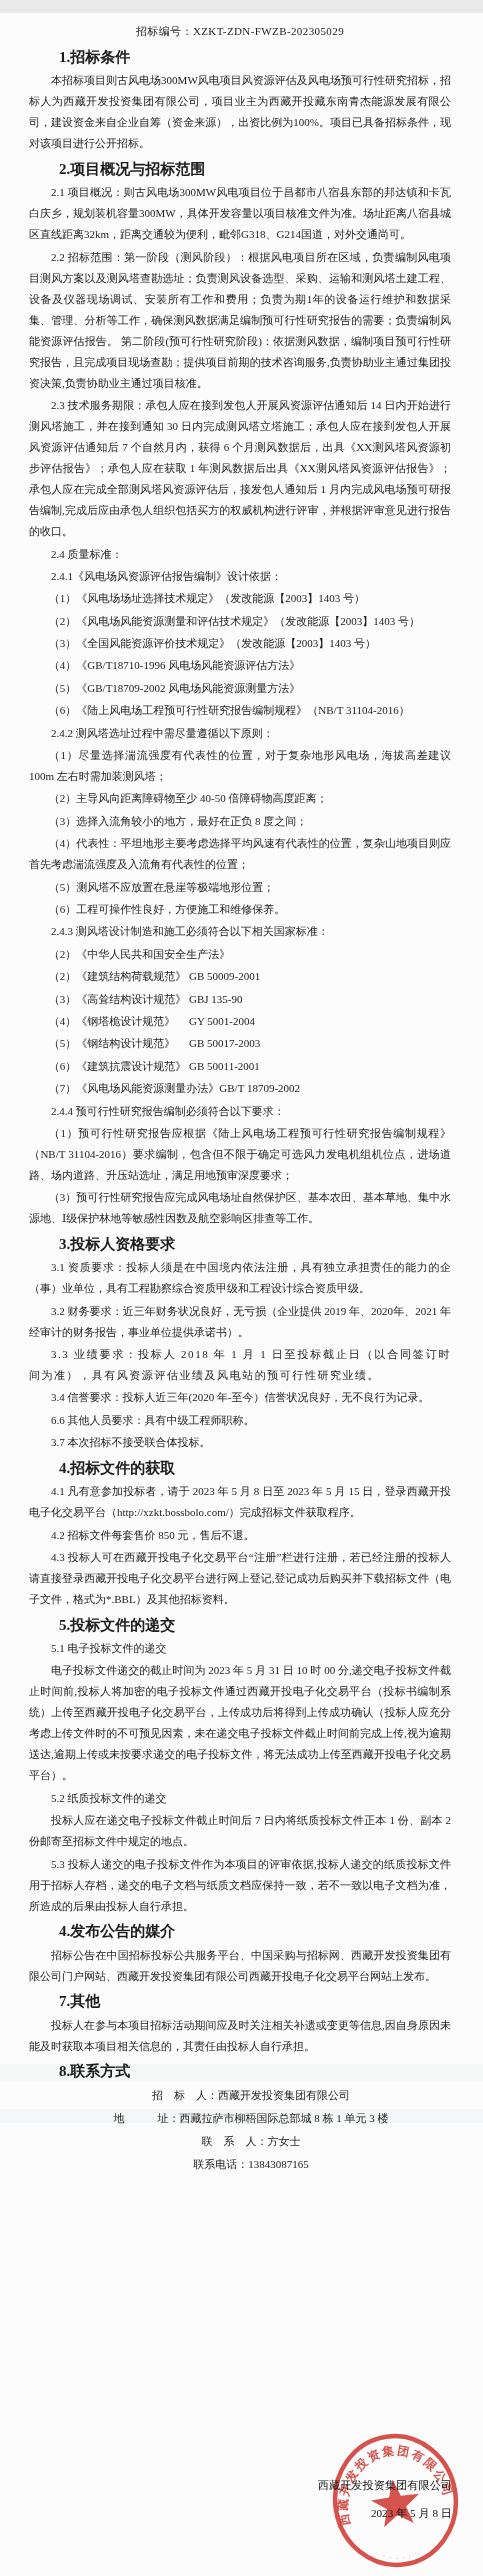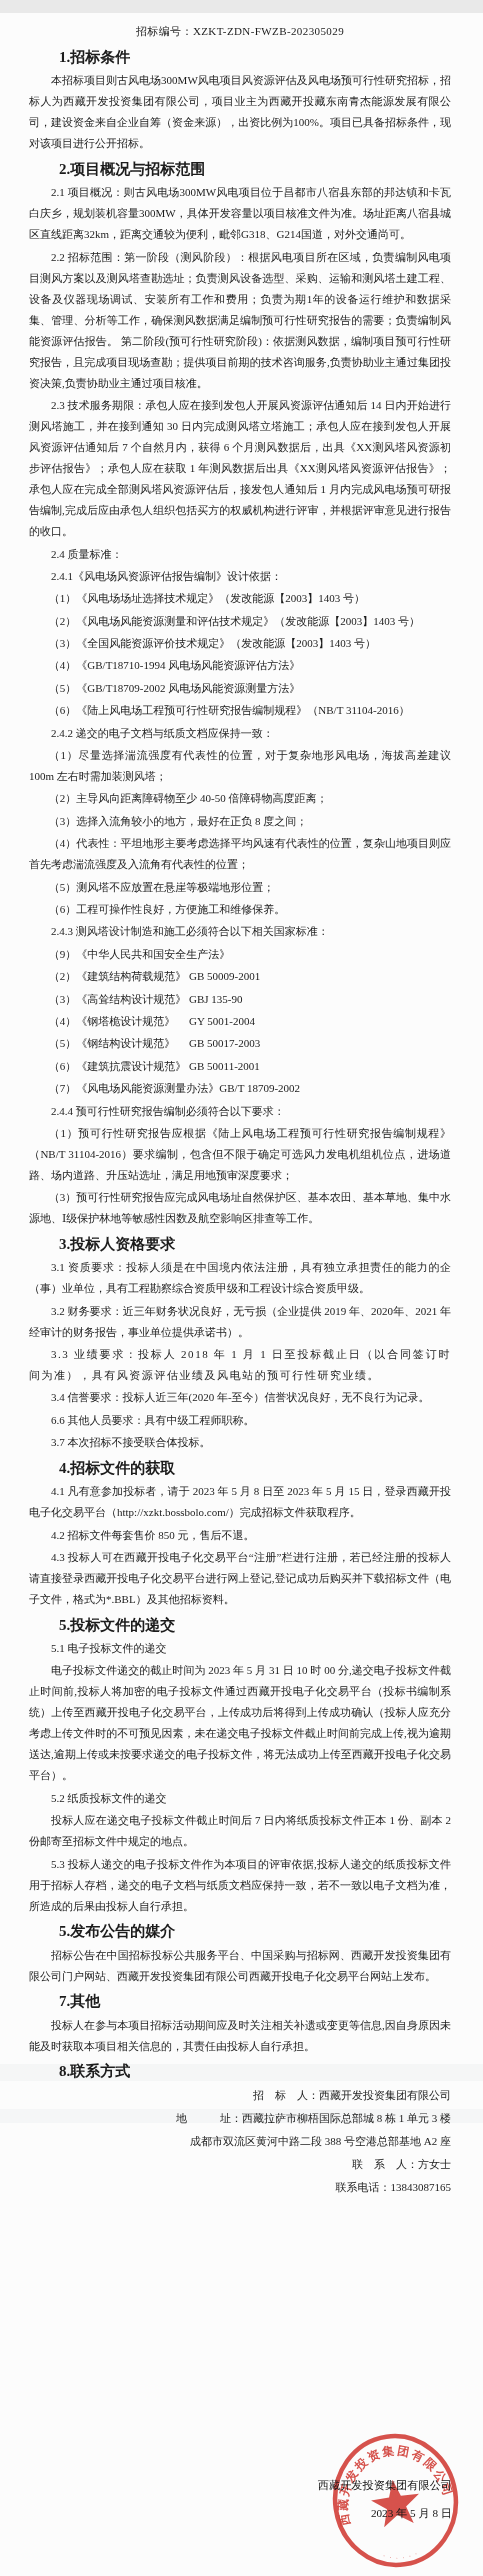--- a/index.html
+++ b/index.html
@@ -17,21 +17,21 @@
     z-index:2;
     padding:8.4px 32px 0 29px;
     font-size:11px;
     line-height:21px;
   }
   .blk{text-align:justify;}
   .docnum{text-align:center;font-size:11px;margin-bottom:2.8px;letter-spacing:0.4px;}
   .h{font-weight:bold;text-indent:2em;margin:4.9px 0 2.1px 0;font-size:15px;}
   .p{text-indent:2em;margin:0 0 1.4px 0;}
   .li{text-indent:1.8em;margin:0 0 1.4px 0;}
-  .c{text-indent:2em;margin:0 0 2.1px 0;text-align:right;}
+  .c{text-indent:2em;margin:0 0 2.1px 0;text-align:center;}
   .spread{letter-spacing:.14em;}
   .signature{
     position:absolute;z-index:3;
     top:2458px;right:31px;
     text-align:right;
     font-size:11.2px;line-height:28px;
     color:#151515;
   }
   .seal{
     position:absolute;z-index:1;
@@ -69,32 +69,32 @@
         <div class="blk p">本招标项目则古风电场300MW风电项目风资源评估及风电场预可行性研究招标，招标人为西藏开发投资集团有限公司，项目业主为西藏开投藏东南青杰能源发展有限公司，建设资金来自企业自筹（资金来源），出资比例为100%。项目已具备招标条件，现对该项目进行公开招标。</div>
         <div class="blk h">2.项目概况与招标范围</div>
         <div class="blk p">2.1 项目概况：则古风电场300MW风电项目位于昌都市八宿县东部的邦达镇和卡瓦白庆乡，规划装机容量300MW，具体开发容量以项目核准文件为准。场址距离八宿县城区直线距离32km，距离交通较为便利，毗邻G318、G214国道，对外交通尚可。</div>
         <div class="blk p">2.2 招标范围：第一阶段（测风阶段）：根据风电项目所在区域，负责编制风电项目测风方案以及测风塔查勘选址；负责测风设备选型、采购、运输和测风塔土建工程、设备及仪器现场调试、安装所有工作和费用；负责为期1年的设备运行维护和数据采集、管理、分析等工作，确保测风数据满足编制预可行性研究报告的需要；负责编制风能资源评估报告。 第二阶段(预可行性研究阶段)：依据测风数据，编制项目预可行性研究报告，且完成项目现场查勘；提供项目前期的技术咨询服务,负责协助业主通过集团投资决策,负责协助业主通过项目核准。</div>
         <div class="blk p">2.3 技术服务期限：承包人应在接到发包人开展风资源评估通知后 14 日内开始进行测风塔施工，并在接到通知 30 日内完成测风塔立塔施工；承包人应在接到发包人开展风资源评估通知后 7 个自然月内，获得 6 个月测风数据后，出具《XX测风塔风资源初步评估报告》；承包人应在获取 1 年测风数据后出具《XX测风塔风资源评估报告》；承包人应在完成全部测风塔风资源评估后，接发包人通知后 1 月内完成风电场预可研报告编制,完成后应由承包人组织包括买方的权威机构进行评审，并根据评审意见进行报告的收口。</div>
         <div class="blk p">2.4 质量标准：</div>
         <div class="blk p">2.4.1《风电场风资源评估报告编制》设计依据：</div>
         <div class="blk li">（1）《风电场场址选择技术规定》（发改能源【2003】1403 号）</div>
         <div class="blk li">（2）《风电场风能资源测量和评估技术规定》（发改能源【2003】1403 号）</div>
         <div class="blk li">（3）《全国风能资源评价技术规定》（发改能源【2003】1403 号）</div>
-        <div class="blk li">（4）《GB/T18710-1994 风电场风能资源评估方法》</div>
+        <div class="blk li">（4）《GB/T18710-1996 风电场风能资源评估方法》</div>
         <div class="blk li">（5）《GB/T18709-2002 风电场风能资源测量方法》</div>
         <div class="blk li">（6）《陆上风电场工程预可行性研究报告编制规程》（NB/T 31104-2016）</div>
-        <div class="blk p">2.4.2 递交的电子文档与纸质文档应保持一致：</div>
+        <div class="blk p">2.4.2 测风塔选址过程中需尽量遵循以下原则：</div>
         <div class="blk li">（1）尽量选择湍流强度有代表性的位置，对于复杂地形风电场，海拔高差建议 100m 左右时需加装测风塔；</div>
         <div class="blk li">（2）主导风向距离障碍物至少 40-50 倍障碍物高度距离；</div>
         <div class="blk li">（3）选择入流角较小的地方，最好在正负 8 度之间；</div>
         <div class="blk li">（4）代表性：平坦地形主要考虑选择平均风速有代表性的位置，复杂山地项目则应首先考虑湍流强度及入流角有代表性的位置；</div>
         <div class="blk li">（5）测风塔不应放置在悬崖等极端地形位置；</div>
         <div class="blk li">（6）工程可操作性良好，方便施工和维修保养。</div>
         <div class="blk p">2.4.3 测风塔设计制造和施工必须符合以下相关国家标准：</div>
-        <div class="blk li">（9）《中华人民共和国安全生产法》</div>
+        <div class="blk li">（2）《中华人民共和国安全生产法》</div>
         <div class="blk li">（2）《建筑结构荷载规范》 GB 50009-2001</div>
         <div class="blk li">（3）《高耸结构设计规范》 GBJ 135-90</div>
         <div class="blk li">（4）《钢塔桅设计规范》　 GY 5001-2004</div>
         <div class="blk li">（5）《钢结构设计规范》　 GB 50017-2003</div>
         <div class="blk li">（6）《建筑抗震设计规范》 GB 50011-2001</div>
         <div class="blk li">（7）《风电场风能资源测量办法》GB/T 18709-2002</div>
         <div class="blk p">2.4.4 预可行性研究报告编制必须符合以下要求：</div>
         <div class="blk li">（1）预可行性研究报告应根据《陆上风电场工程预可行性研究报告编制规程》（NB/T 31104-2016）要求编制，包含但不限于确定可选风力发电机组机位点，进场道路、场内道路、升压站选址，满足用地预审深度要求；</div>
         <div class="blk li">（3）预可行性研究报告应完成风电场址自然保护区、基本农田、基本草地、集中水源地、Ⅰ级保护林地等敏感性因数及航空影响区排查等工作。</div>
         <div class="blk h">3.投标人资格要求</div>
@@ -107,28 +107,27 @@
         <div class="blk h">4.招标文件的获取</div>
         <div class="blk p">4.1 凡有意参加投标者，请于 2023 年 5 月 8 日至 2023 年 5 月 15 日，登录西藏开投电子化交易平台（http://xzkt.bossbolo.com/）完成招标文件获取程序。</div>
         <div class="blk p">4.2 招标文件每套售价 850 元，售后不退。</div>
         <div class="blk p">4.3 投标人可在西藏开投电子化交易平台“注册”栏进行注册，若已经注册的投标人请直接登录西藏开投电子化交易平台进行网上登记,登记成功后购买并下载招标文件（电子文件，格式为*.BBL）及其他招标资料。</div>
         <div class="blk h">5.投标文件的递交</div>
         <div class="blk p">5.1 电子投标文件的递交</div>
         <div class="blk p">电子投标文件递交的截止时间为 2023 年 5 月 31 日 10 时 00 分,递交电子投标文件截止时间前,投标人将加密的电子投标文件通过西藏开投电子化交易平台（投标书编制系统）上传至西藏开投电子化交易平台，上传成功后将得到上传成功确认（投标人应充分考虑上传文件时的不可预见因素，未在递交电子投标文件截止时间前完成上传,视为逾期送达,逾期上传或未按要求递交的电子投标文件，将无法成功上传至西藏开投电子化交易平台）。</div>
         <div class="blk p">5.2 纸质投标文件的递交</div>
         <div class="blk p">投标人应在递交电子投标文件截止时间后 7 日内将纸质投标文件正本 1 份、副本 2 份邮寄至招标文件中规定的地点。</div>
         <div class="blk p">5.3 投标人递交的电子投标文件作为本项目的评审依据,投标人递交的纸质投标文件用于招标人存档，递交的电子文档与纸质文档应保持一致，若不一致以电子文档为准，所造成的后果由投标人自行承担。</div>
-        <div class="blk h">5.发布公告的媒介</div>
+        <div class="blk h">4.发布公告的媒介</div>
         <div class="blk p">招标公告在中国招标投标公共服务平台、中国采购与招标网、西藏开发投资集团有限公司门户网站、西藏开发投资集团有限公司西藏开投电子化交易平台网站上发布。</div>
         <div class="blk h">7.其他</div>
         <div class="blk p">投标人在参与本项目招标活动期间应及时关注相关补遗或变更等信息,因自身原因未能及时获取本项目相关信息的，其责任由投标人自行承担。</div>
         <div class="blk h">8.联系方式</div>
         <div class="blk c">招　标　人：西藏开发投资集团有限公司</div>
         <div class="blk c">地　　　址：西藏拉萨市柳梧国际总部城 8 栋 1 单元 3 楼</div>
-        <div class="blk c">成都市双流区黄河中路二段 388 号空港总部基地 A2 座</div>
         <div class="blk c">联　系　人：方女士</div>
         <div class="blk c">联系电话：13843087165</div>
       </div>
   </div>
 
   <div class="signature">
     <div>西藏开发投资集团有限公司</div>
     <div>2023 年 5 月 8 日</div>
   </div>
 

